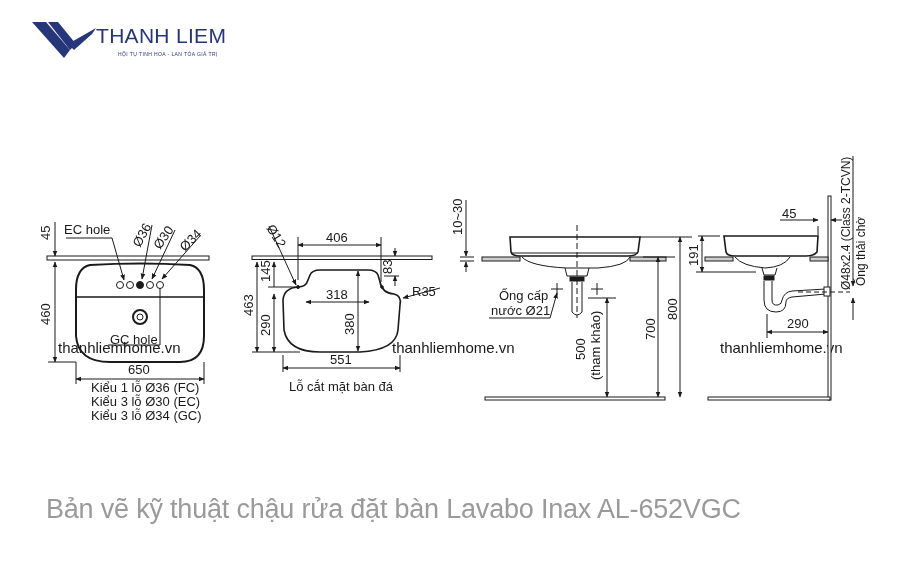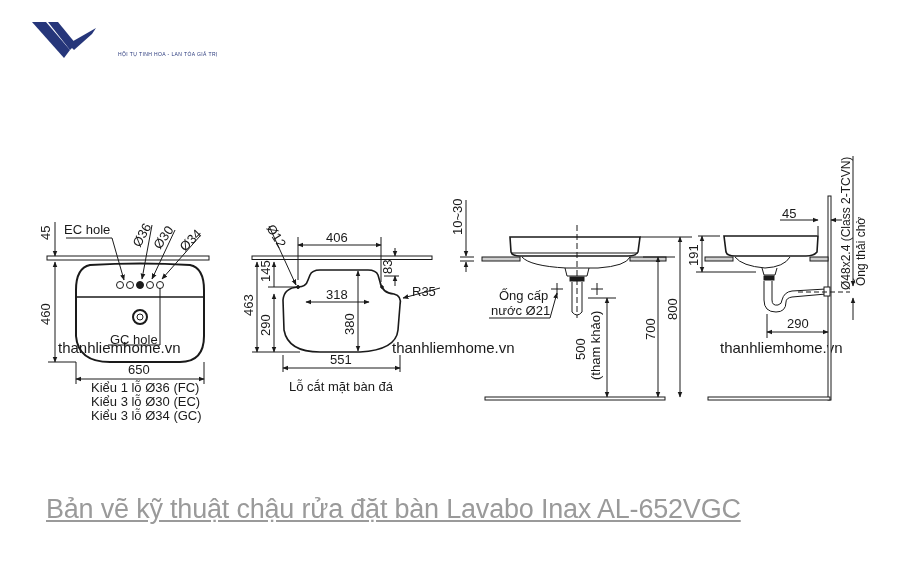--- a/index.html
+++ b/index.html
@@ -3,31 +3,32 @@
 <meta charset="utf-8">
 <style>
   html, body { margin:0; padding:0; background:#ffffff; }
   body { width:900px; height:565px; position:relative; overflow:hidden; font-family:"Liberation Sans", sans-serif; }
   .logo { position:absolute; left:30px; top:18px; width:220px; height:44px; }
   .logo-mark { position:absolute; left:0; top:0; }
   .logo-name { position:absolute; left:66px; top:6px; font-family:"Liberation Sans", sans-serif; font-size:21px; letter-spacing:0.3px; color:#26367a; white-space:nowrap; }
   .logo-tagline { position:absolute; left:88px; top:33px; font-size:5px; color:#26367a; letter-spacing:0.4px; white-space:nowrap; }
   svg.drawing { position:absolute; left:0; top:0; }
   svg.drawing text { font-family:"Liberation Sans", sans-serif; fill:#1a1a1a; }
-  .caption { position:absolute; left:46px; top:494px; font-size:27px; color:#9a9a9a; white-space:nowrap; letter-spacing:-0.2px;text-decoration:underline; }
+  .caption { position:absolute; left:46px; top:494px; font-size:27px; color:#9a9a9a; white-space:nowrap; letter-spacing:-0.2px; }
 </style>
 </head>
 <body>
 
 <div class="logo">
   <svg class="logo-mark" width="70" height="44" viewBox="0 0 70 44">
     <polygon points="2,4 16,4 40,32 34,40" fill="#26367a"></polygon>
     <polygon points="18,4 28,4 46,26 40,32" fill="#26367a"></polygon>
     <polygon points="38,26 66,10 62,16 44,32" fill="#26367a"></polygon>
   </svg>
+  <div class="logo-name">THANH LIEM</div>
   <div class="logo-tagline">HỘI TỤ TINH HOA - LAN TỎA GIÁ TRỊ</div>
 </div>
 
 <svg class="drawing" width="900" height="565" viewBox="0 0 900 565">
   <defs>
     <marker id="arr" viewBox="0 0 10 10" refX="9" refY="5" markerWidth="6" markerHeight="6" orient="auto-start-reverse">
       <path d="M0,1 L10,5 L0,9 z" fill="#1a1a1a"></path>
     </marker>
   </defs>
 

